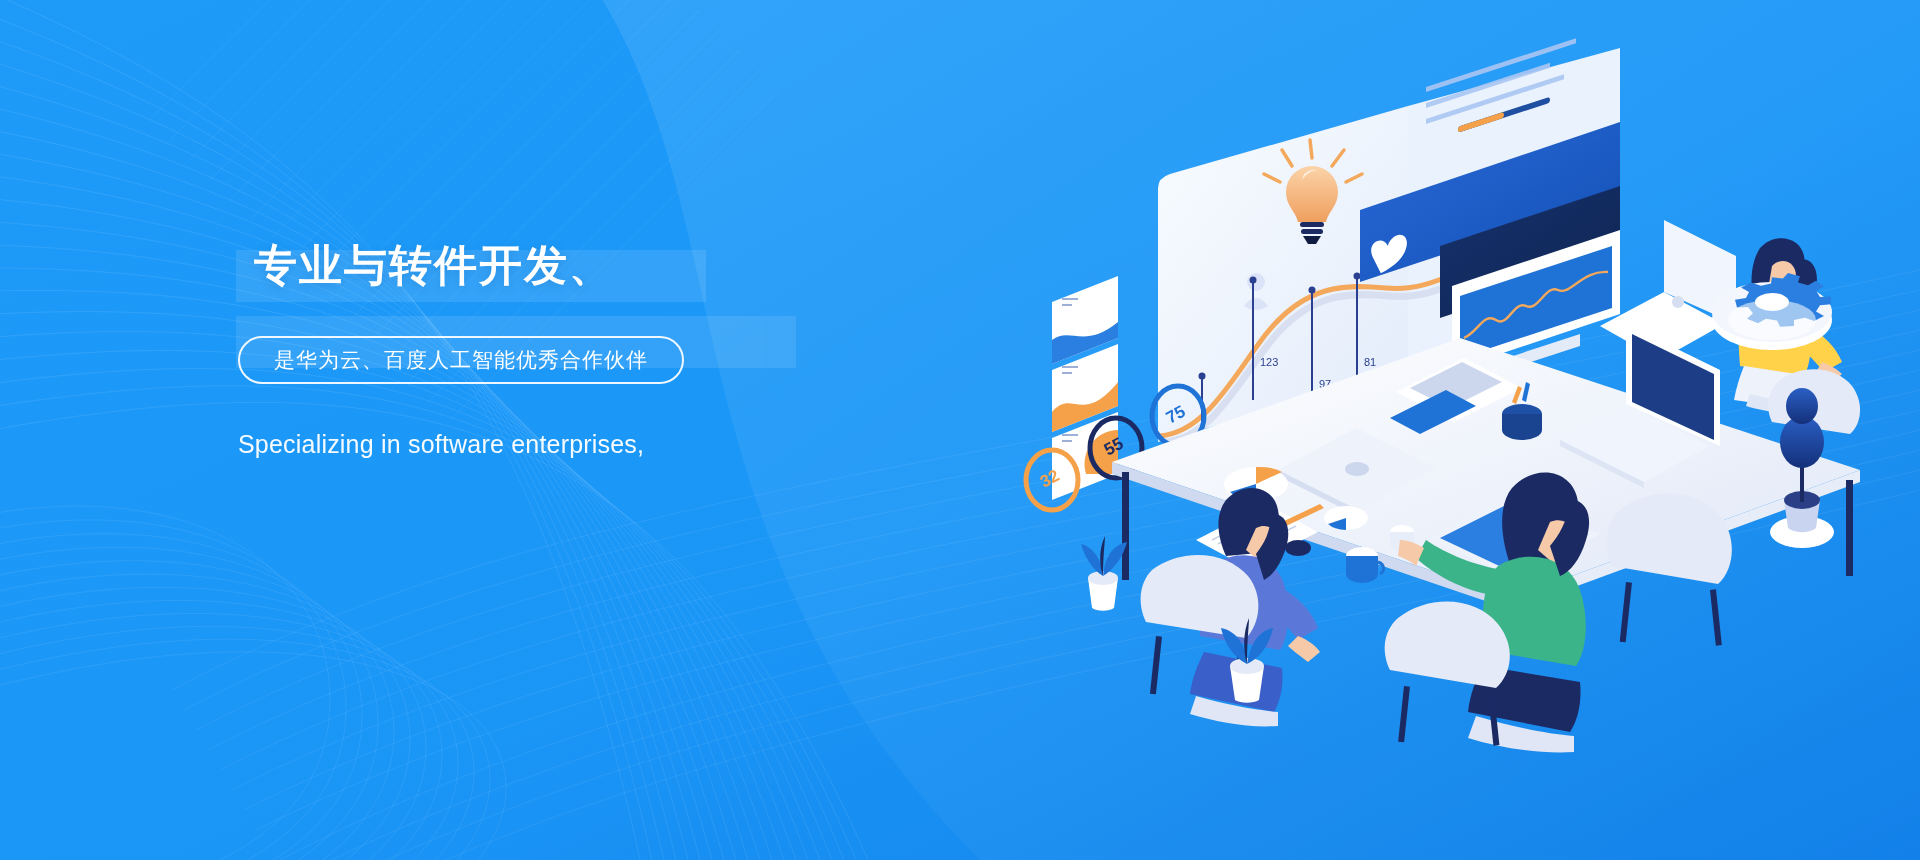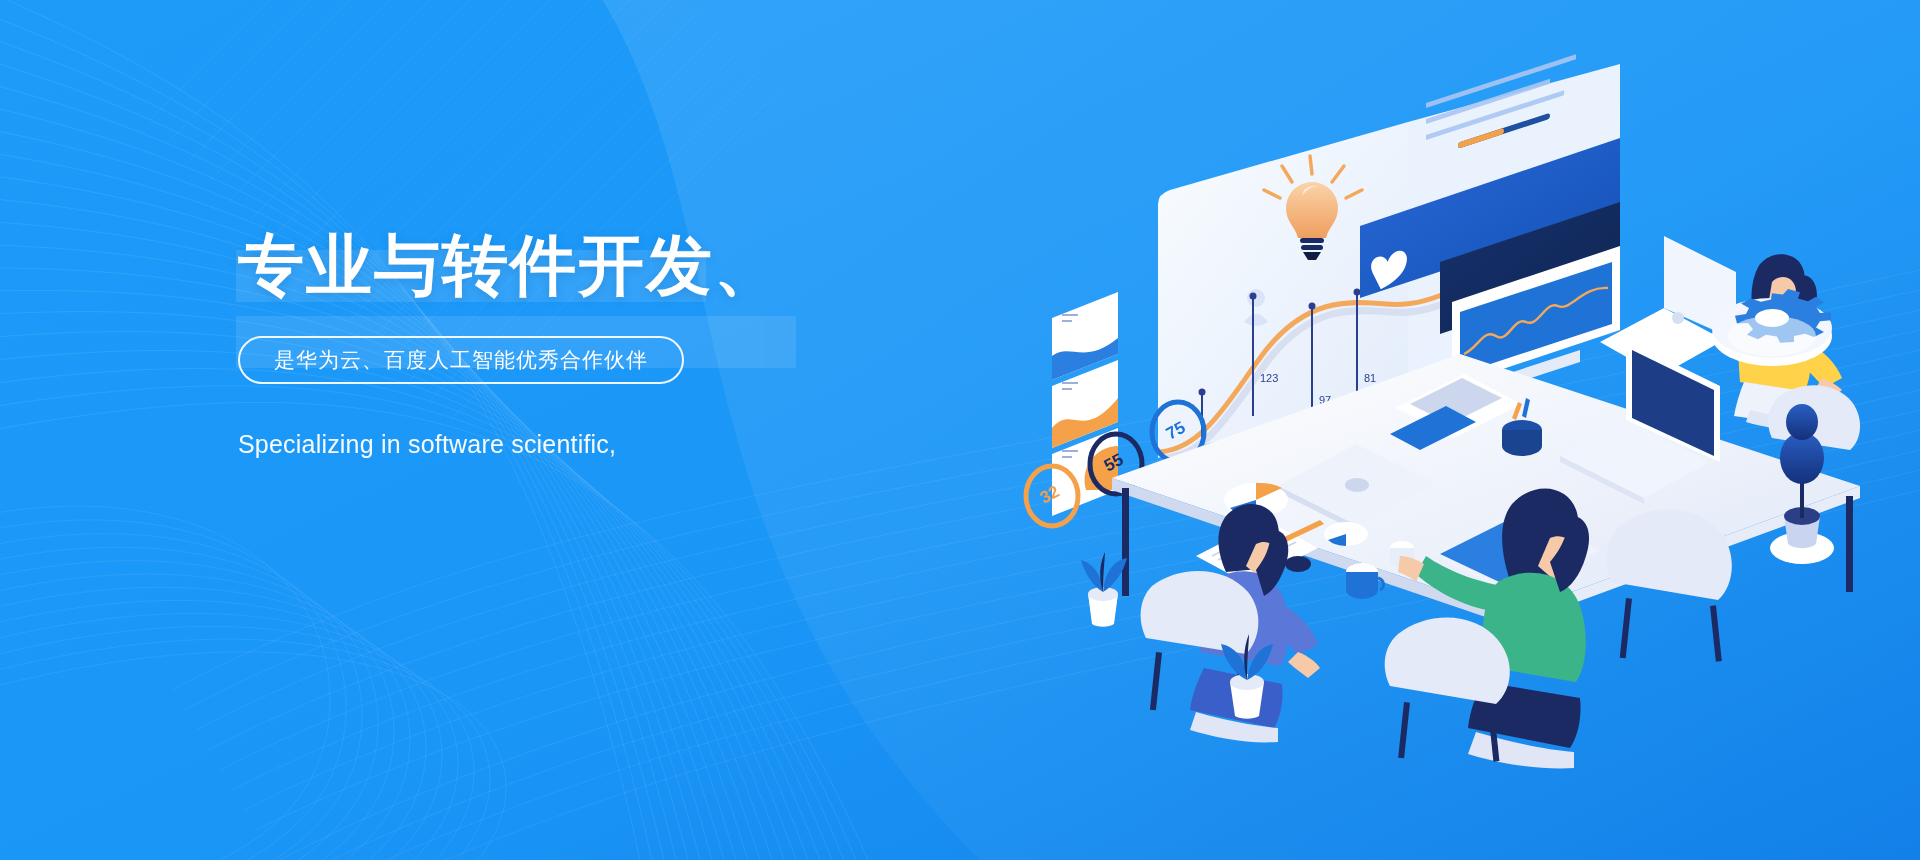--- a/index.html
+++ b/index.html
@@ -15,23 +15,24 @@
   }
   
   .bg-layer { position:absolute; inset:0; pointer-events:none; }
   .bg-layer svg { display:block; width:1920px; height:860px; }
 
   
   .copy { position:absolute; left:238px; top:232px; width:880px; }
 
   .headline {
     color:#ffffff; font-weight:700;
-    font-size:66px; line-height:66px; letter-spacing:2px;
+    font-size:43px; line-height:66px; letter-spacing:2px;
     text-shadow:0 2px 10px rgba(5,60,120,.18);
     white-space:nowrap;
+    margin-left:16px;
   }
   .headline .ln { display:block; }
 
   .badge {
     display:inline-flex; align-items:center; justify-content:center;
     margin-top:38px;
     height:48px; padding:12px 34px;
     border:2px solid rgba(255,255,255,.92);
     border-radius:26px;
     color:#ffffff; font-size:21px; letter-spacing:1px;
@@ -40,21 +41,21 @@
 
   .subcopy {
     margin-top:40px;
     color:#ffffff; font-size:25px; line-height:40px;
     letter-spacing:.2px; font-weight:400;
     opacity:.97; white-space:nowrap;
   }
   .subcopy .ln { display:block; }
 
   
-  .illustration { position:absolute; left:1060px; top:86px; width:860px; height:620px; }
+  .illustration { position:absolute; left:1060px; top:70px; width:860px; height:620px; }
   .illustration svg { display:block; width:860px; height:620px; overflow:visible; }
 </style>
 </head>
 <body>
 
 <div id="banner">
 
   <div class="bg-layer">
     <svg viewBox="0 0 1920 860" preserveAspectRatio="none" aria-hidden="true">
       <defs>
@@ -159,21 +160,21 @@
   </div>
 
   <div class="copy">
     <h1 class="headline">
       <span class="ln">专业与转件开发、</span>
     </h1>
 
     <div class="badge">是华为云、百度人工智能优秀合作伙伴</div>
 
     <p class="subcopy">
-      <span class="ln">Specializing in software scientific,</span>
+      <span class="ln">Specializing in software enterprises,</span>
     </p>
   </div>
 
   <div class="illustration">
     <svg viewBox="0 0 860 620" aria-hidden="true">
       <defs>
         <linearGradient id="panelG" x1="0" y1="0" x2="1" y2="1">
           <stop offset="0%" stop-color="#ffffff"></stop>
             <stop offset="100%" stop-color="#e8eefb"></stop>
         </linearGradient>

